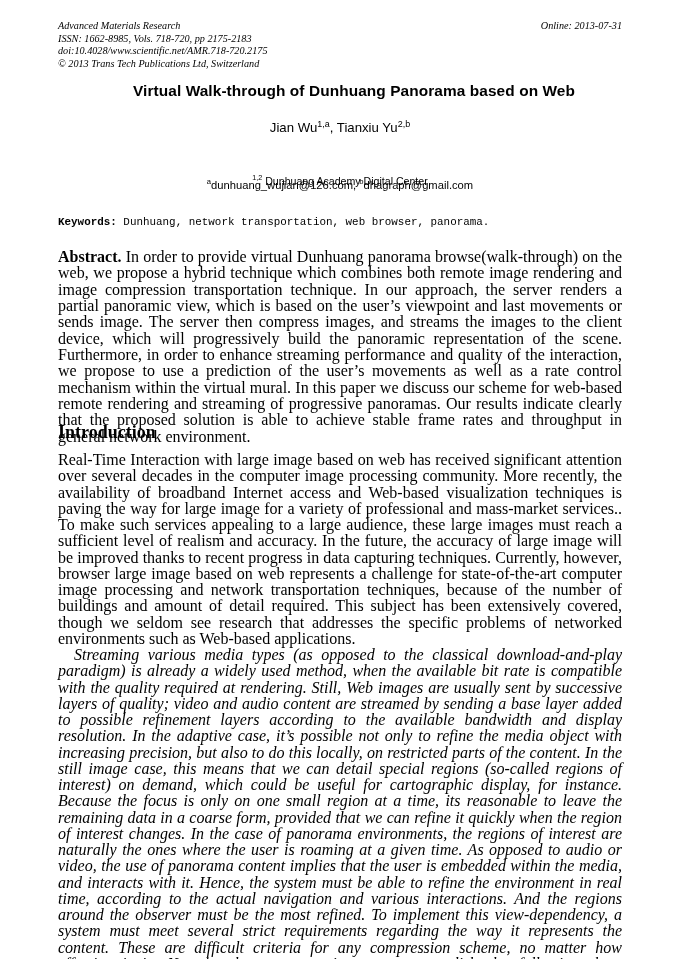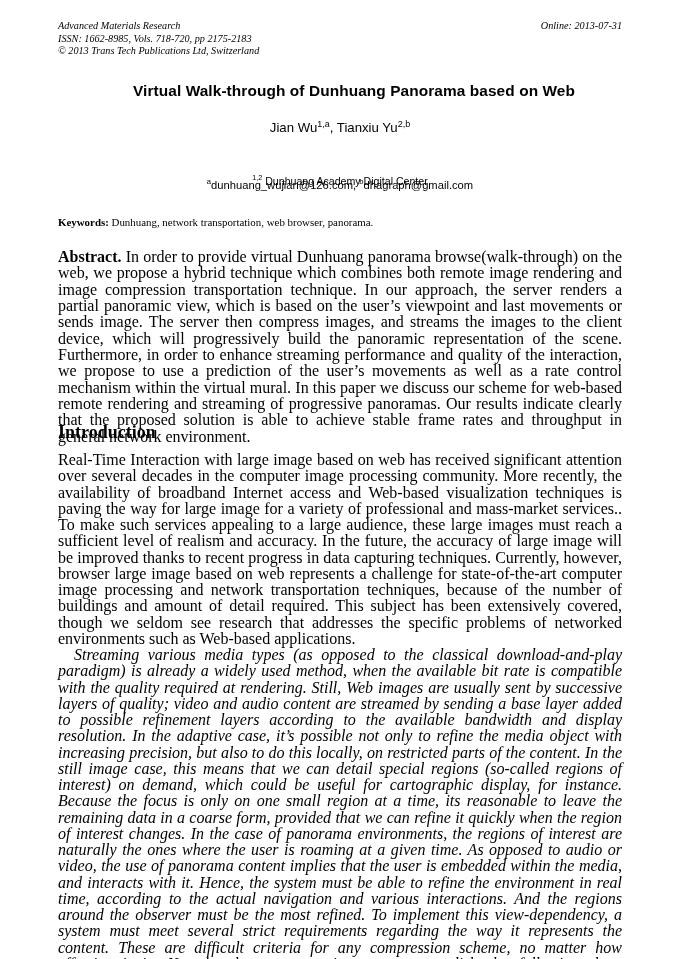--- a/index.html
+++ b/index.html
@@ -105,21 +105,21 @@
     font-size: 11.2px;
     line-height: 15px;
   }
 
   
   .keywords {
     position: absolute;
     left: 58px;
     top: 215px;
     width: 564px;
-    font-family: Liberation Serif, serif;
+    font-family: Liberation Mono, monospace;
     font-size: 10.9px;
     line-height: 14px;
     text-align: left;
   }
   .keywords b { font-weight: bold; }
 
   
   .abstract {
     position: absolute;
     left: 58px;
@@ -166,20 +166,21 @@
 </head>
 <body>
 
 <div class="page">
 
   <div class="masthead">
     <div class="masthead-row">
       <div class="masthead-left">
         <span class="masthead-line">Advanced Materials Research</span>
         <span class="masthead-line">ISSN: 1662-8985, Vols. 718-720, pp 2175-2183</span>
+        <span class="masthead-line">doi:10.4028/www.scientific.net/AMR.718-720.2175</span>
         <span class="masthead-line">© 2013 Trans Tech Publications Ltd, Switzerland</span>
       </div>
       <div class="masthead-right">Online: 2013-07-31</div>
     </div>
   </div>
 
   <div class="title">Virtual Walk-through of Dunhuang Panorama based on Web</div>
 
   <div class="authors">
     <span>Jian Wu</span><sup>1,a</sup><span>, </span><span>Tianxiu Yu</span><sup>2,b</sup>

